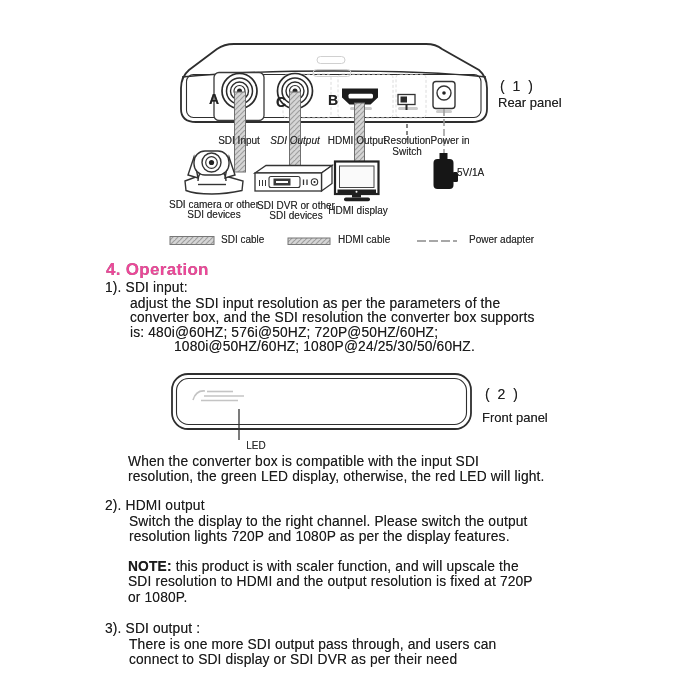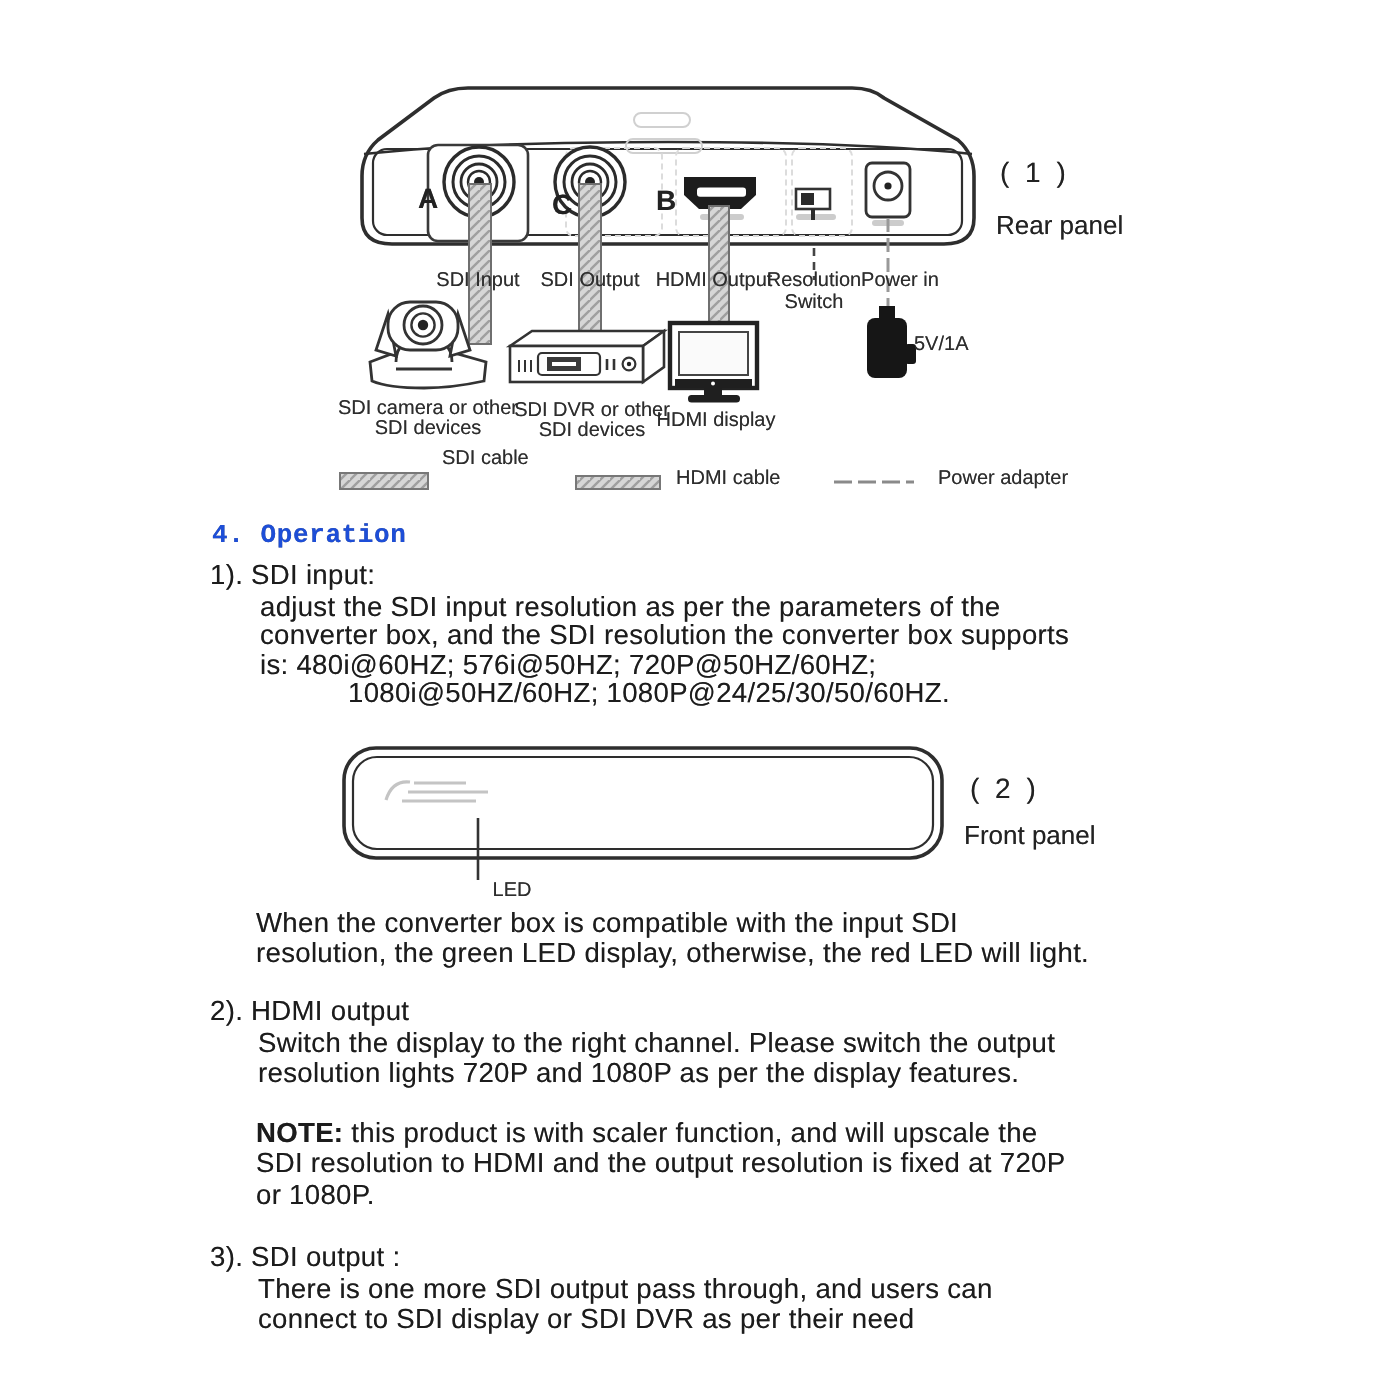--- a/index.html
+++ b/index.html
@@ -6,21 +6,21 @@
   .page{position:relative;width:700px;height:700px;background:#ffffff;overflow:hidden;
         font-family:"Liberation Sans",sans-serif;}
   svg{position:absolute;left:0;top:0;}
   .t{position:absolute;font-size:10px;color:#2d2d2d;white-space:nowrap;line-height:1;
      text-shadow:0 0 .3px rgba(40,40,40,.6);}
   .c{transform:translateX(-50%);}
   .letter{font-size:14px;font-weight:600;color:#222;}
   .fignum{font-size:14px;letter-spacing:2px;color:#222;}
   .figcap{font-size:13px;color:#222;}
   .body{font-size:13.8px;letter-spacing:.15px;color:#1c1c1c;}
-  .heading{font-size:13px;font-weight:bold;letter-spacing:.3px;color:#1d4ed8;font-family:Liberation Mono, monospace;}
+  .heading{font-size:17px;font-weight:bold;letter-spacing:.3px;color:#ec4899;}
   .b{font-weight:bold;}
 </style>
 </head>
 <body>
 
 <div class="page">
 
   <svg width="700" height="700" viewBox="0 0 700 700">
     <defs>
       <pattern id="cableHatch" width="5" height="5" patternUnits="userSpaceOnUse">
@@ -158,37 +158,37 @@
       </g>
       <line x1="239" y1="409" x2="239" y2="440" stroke="#333" stroke-width="1.3"></line>
     </g>
   </svg>
 
   <div class="t letter" style="left:209px;top:92px;">A</div>
   <div class="t letter" style="left:276px;top:95px;">C</div>
   <div class="t letter" style="left:328px;top:93px;">B</div>
 
   <div class="t fignum" style="left:500px;top:79px;">( 1 )</div>
-  <div class="t figcap" style="left:498px;top:106px;text-align:center;">Rear panel</div>
+  <div class="t figcap" style="left:498px;top:96px;text-align:center;">Rear panel</div>
 
   <div class="t c" style="left:239px;top:136px;">SDI Input</div>
-  <div class="t c" style="left:295px;top:136px;">SDI Output</div>
+  <div class="t c" style="left:295px;top:136px;font-style:italic;">SDI Output</div>
   <div class="t c" style="left:357px;top:136px;">HDMI Output</div>
   <div class="t c" style="left:407px;top:136px;">Resolution</div>
   <div class="t c" style="left:407px;top:147px;">Switch</div>
   <div class="t c" style="left:450px;top:136px;">Power in</div>
 
   <div class="t c" style="left:214px;top:200px;">SDI camera or other</div>
   <div class="t c" style="left:214px;top:210px;">SDI devices</div>
   <div class="t c" style="left:296px;top:201px;">SDI DVR or other</div>
   <div class="t c" style="left:296px;top:211px;">SDI devices</div>
   <div class="t c" style="left:358px;top:206px;">HDMI display</div>
   <div class="t" style="left:457px;top:168px;">5V/1A</div>
 
-  <div class="t" style="left:221px;top:225px;text-align:center;">SDI cable</div>
+  <div class="t" style="left:221px;top:235px;text-align:center;">SDI cable</div>
   <div class="t" style="left:338px;top:235px;">HDMI cable</div>
   <div class="t" style="left:469px;top:235px;">Power adapter</div>
 
   <div class="t fignum" style="left:485px;top:387px;">( 2 )</div>
   <div class="t figcap" style="left:482px;top:411px;">Front panel</div>
   <div class="t c" style="left:240px;top:441px;margin-left:16px;">LED</div>
 
   <div class="t heading" style="left:106px;top:261px;">4. Operation</div>
 
   <div class="t body" style="left:105px;top:281px;">1). SDI input:</div>

